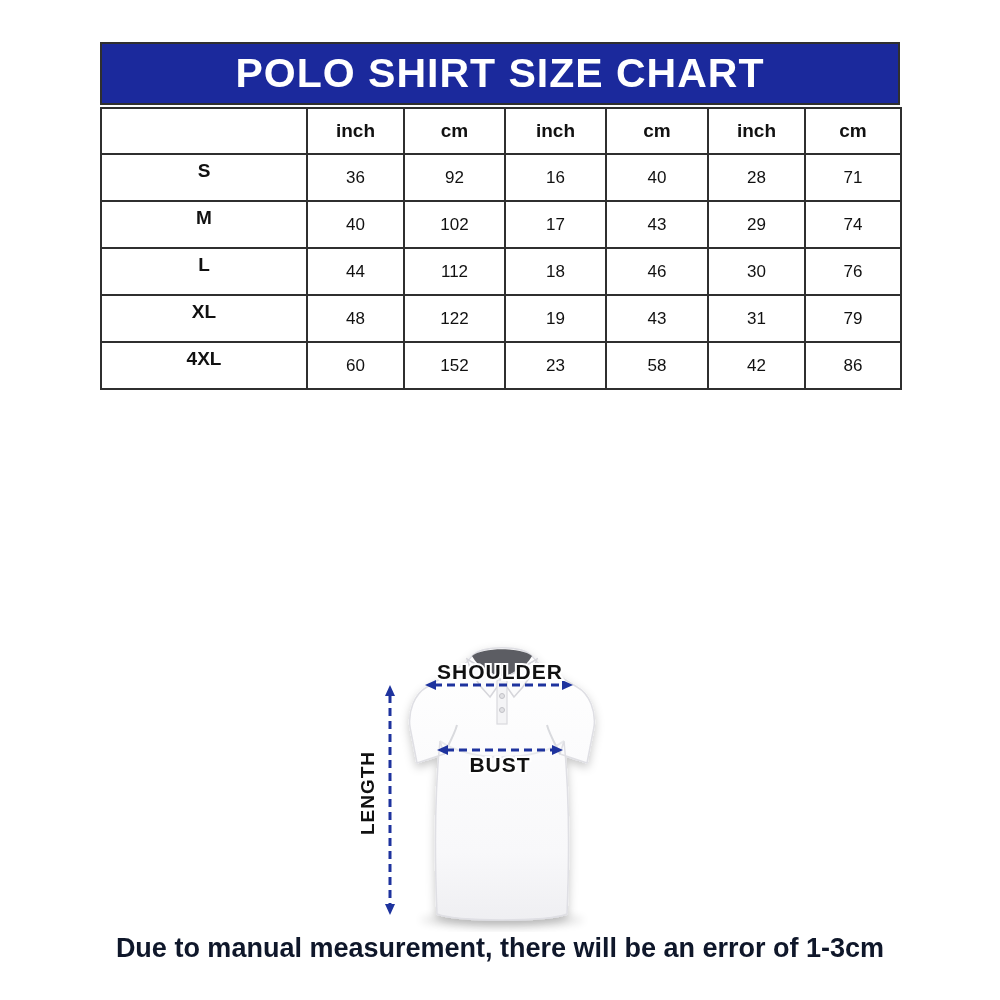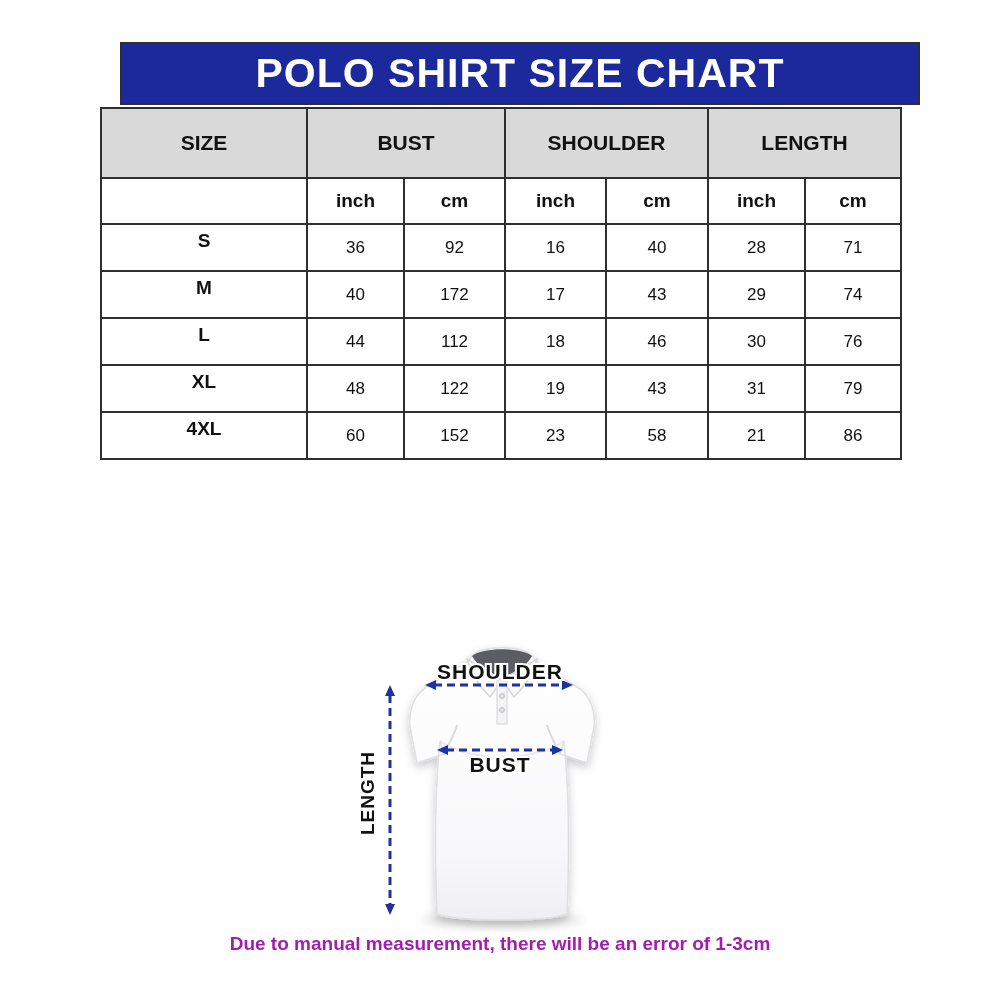--- a/index.html
+++ b/index.html
@@ -7,21 +7,21 @@
   body { font-family:"Liberation Sans", sans-serif; color:#111; }
   .canvas {
     position:relative; width:1000px; height:1000px;
     background:#ffffff; overflow:hidden;
   }
 
   
   .title-bar {
     position:absolute; left:100px; top:42px; width:800px; height:63px;
     background:#1b299c; border:2px solid #2f2f2f;
-    display:flex; align-items:center; justify-content:center;margin-left:20px;
+    display:flex; align-items:center; justify-content:center;
   }
   .title-bar span {
     color:#ffffff; font-weight:bold; font-size:41px; letter-spacing:1px;
     white-space:nowrap;
   }
 
   
   table.size-table {
     position:absolute; left:100px; top:107px; width:800px;
     border-collapse:collapse; table-layout:fixed;
@@ -42,21 +42,21 @@
 
   
   .diagram {
     position:absolute; left:330px; top:630px; width:360px; height:302px;
   }
   .diagram svg { display:block; width:100%; height:100%; }
 
   
   .footnote {
     position:absolute; left:0; top:933px; width:1000px;
-    text-align:center; color:#a21caf; font-size:19px; font-weight:bold;
+    text-align:center; color:#0f172a; font-size:27px; font-weight:bold;
     white-space:nowrap;
   }
 </style>
 </head>
 <body>
 
 <div class="canvas">
 
   <div class="title-bar">
     <span>POLO SHIRT SIZE CHART</span>
@@ -66,26 +66,20 @@
     <colgroup>
       <col style="width:206px">
         <col style="width:97px">
         <col style="width:101px">
       <col style="width:101px">
         <col style="width:102px">
         <col style="width:97px">
       <col style="width:96px">
     </colgroup>
     <thead>
-      <tr class="cat-row">
-        <th>SIZE</th>
-        <th colspan="2">BUST</th>
-        <th colspan="2">SHOULDER</th>
-        <th colspan="2">LENGTH</th>
-      </tr>
       <tr class="unit-row">
         <th></th>
         <th>inch</th>
         <th>cm</th>
         <th>inch</th>
         <th>cm</th>
         <th>inch</th>
         <th>cm</th>
       </tr>
     </thead>
@@ -95,21 +89,21 @@
         <td>36</td>
         <td>92</td>
         <td>16</td>
         <td>40</td>
         <td>28</td>
         <td>71</td>
       </tr>
       <tr>
         <th class="size-cell">M</th>
         <td>40</td>
-        <td>172</td>
+        <td>102</td>
         <td>17</td>
         <td>43</td>
         <td>29</td>
         <td>74</td>
       </tr>
       <tr>
         <th class="size-cell">L</th>
         <td>44</td>
         <td>112</td>
         <td>18</td>
@@ -125,21 +119,21 @@
         <td>43</td>
         <td>31</td>
         <td>79</td>
       </tr>
       <tr>
         <th class="size-cell">4XL</th>
         <td>60</td>
         <td>152</td>
         <td>23</td>
         <td>58</td>
-        <td>21</td>
+        <td>42</td>
         <td>86</td>
       </tr>
     </tbody>
   </table>
 
   <div class="diagram">
     <svg viewBox="0 0 360 302" xmlns="http://www.w3.org/2000/svg">
       <defs>
         <linearGradient id="bodyGrad" x1="0" y1="0" x2="0" y2="1">
           <stop offset="0" stop-color="#ffffff"></stop>

